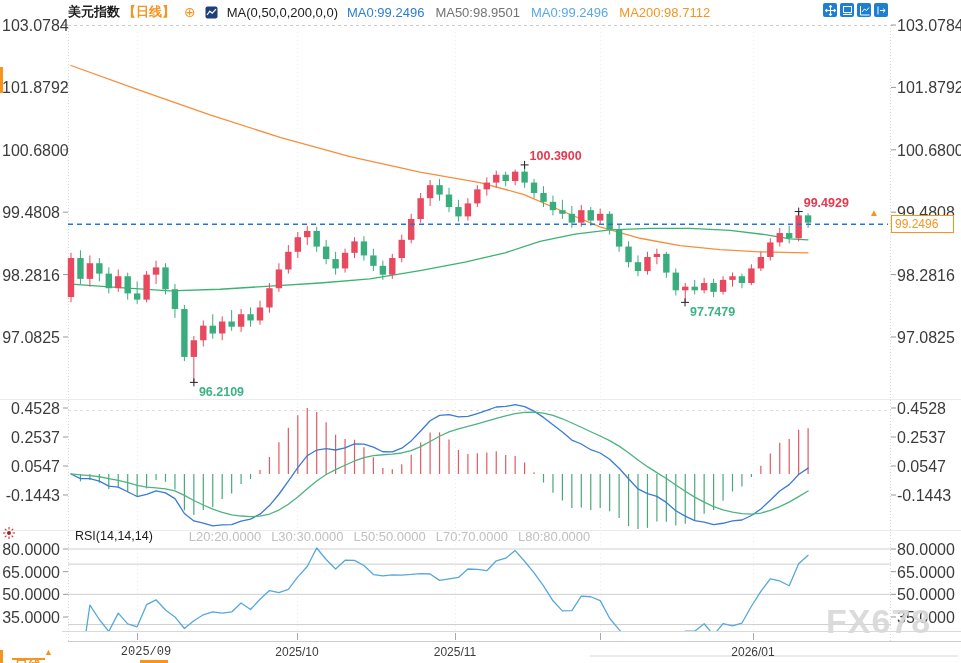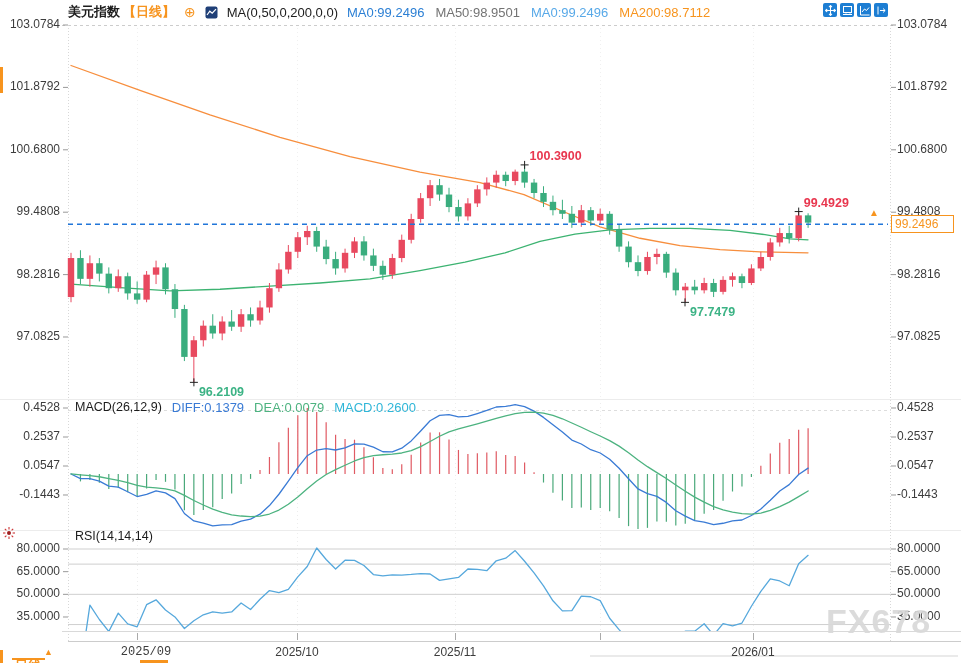--- a/index.html
+++ b/index.html
@@ -9,21 +9,21 @@
   .hdr{position:absolute;left:68px;top:3px;display:flex;align-items:center;gap:9px;
        font-size:13px;white-space:nowrap;z-index:5;text-align:right;}
   .hdr .title{font-weight:bold;color:#1c1c1c;}
   .hdr .period{font-weight:bold;color:#f7941e;}
   .hdr .formula{color:#1c1c1c;}
   .oplus{color:#f7941e;font-size:14px;line-height:12px;}
   .mav{font-size:13px;}
   #toolbar{position:absolute;right:73px;top:3px;display:flex;gap:3px;z-index:6;}
   .tbtn{width:14px;height:14px;background:#1d7ed3;border-radius:2px;display:flex;
         align-items:center;justify-content:center;cursor:pointer;}
-  .axlab{position:absolute;font-size:12px;color:#3c3c3c;}
+  .axlab{position:absolute;font-size:16px;color:#3c3c3c;}
   .axlab.l{width:58px;left:2px;text-align:right;}
   .axlab.r{left:897px;text-align:left;}
   .subhdr{position:absolute;display:flex;gap:10px;font-size:12.5px;white-space:nowrap;z-index:5;}
   .subhdr .black{color:#1c1c1c;}
   #badge{position:absolute;left:891px;top:215px;width:58px;height:16px;border:1px solid #f7941e;
          background:#fff;color:#f7941e;font-size:12px;line-height:16px;padding-left:3px;z-index:7;}
   #parrow{position:absolute;left:869px;top:207px;color:#f7941e;font-size:10px;z-index:7;}
   #periodCell{position:absolute;left:0;top:641px;width:68px;height:22px;background:#fff;
               display:flex;align-items:center;justify-content:center;gap:3px;z-index:6;}
   #periodCell .pl{color:#f7941e;font-weight:bold;font-size:13px;margin-top:28px;}
@@ -412,31 +412,30 @@
         </svg>
     </span>
     <span class="tbtn">
       <svg width="11" height="11">
           <path d="M2 1.5v8" stroke="#fff"></path>
           <path d="M4 5.5h5M7 3.5l2.2 2-2.2 2" stroke="#fff" fill="none"></path>
         </svg>
     </span>
   </div>
 
-  <div class="subhdr" id="macdHdr" style="left:75px;top:400px;">
-    <span class="black">MACD(26,12,9)</span>
-    <span id="macdVals" style="display:flex;gap:10px;">
-        <span class="mav" style="color: rgb(58, 123, 213);">DIFF:0.1379</span>
-        <span class="mav" style="color: rgb(77, 179, 128);">DEA:0.0079</span>
-        <span class="mav" style="color: rgb(47, 182, 216);">MACD:0.2600</span>
-      </span>
-  </div>
 
   <div class="subhdr" id="rsiHdr" style="left:75px;top:529px;gap:36px;">
     <span class="black">RSI(14,14,14)</span>
+    <span id="rsiLevels" style="display:flex;gap:10px;">
+        <span class="mav" style="color: rgb(192, 192, 192);">L20:20.0000</span>
+        <span class="mav" style="color: rgb(192, 192, 192);">L30:30.0000</span>
+        <span class="mav" style="color: rgb(192, 192, 192);">L50:50.0000</span>
+        <span class="mav" style="color: rgb(192, 192, 192);">L70:70.0000</span>
+        <span class="mav" style="color: rgb(192, 192, 192);">L80:80.0000</span>
+      </span>
   </div>
 
   <div id="sunicon">
     <svg width="14" height="14">
       <g stroke="#cc3333" stroke-width="1.1">
         <line x1="7" y1="1" x2="7" y2="3.4"></line>
           <line x1="7" y1="10.6" x2="7" y2="13"></line>
         <line x1="1" y1="7" x2="3.4" y2="7"></line>
           <line x1="10.6" y1="7" x2="13" y2="7"></line>
         <line x1="2.8" y1="2.8" x2="4.4" y2="4.4"></line>

